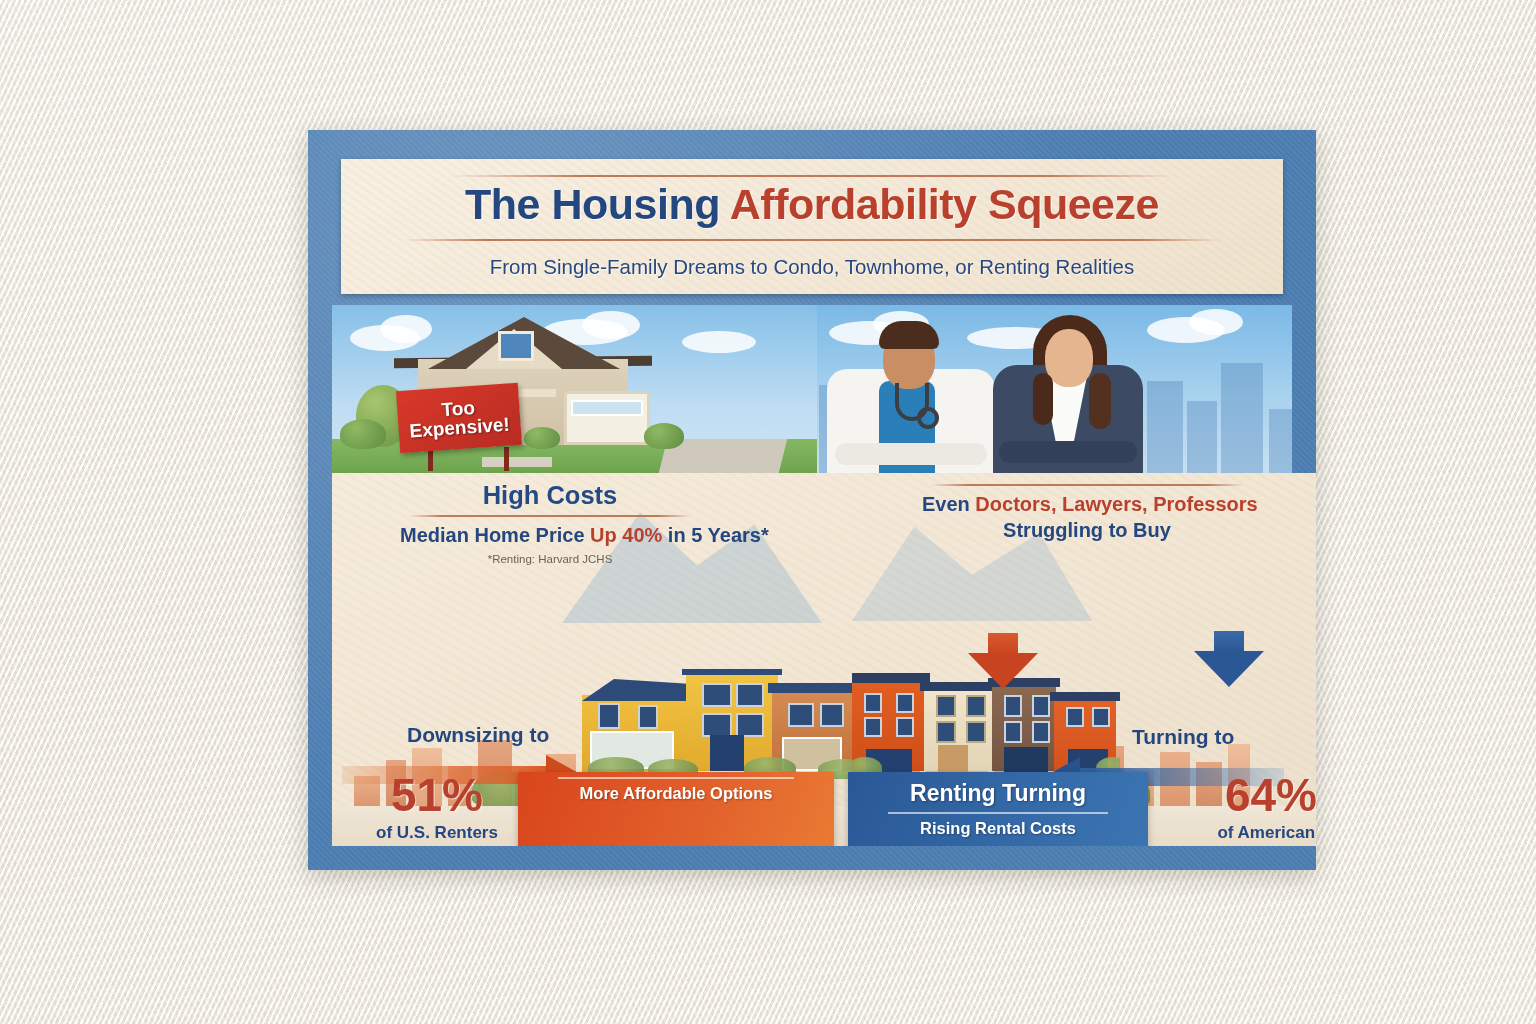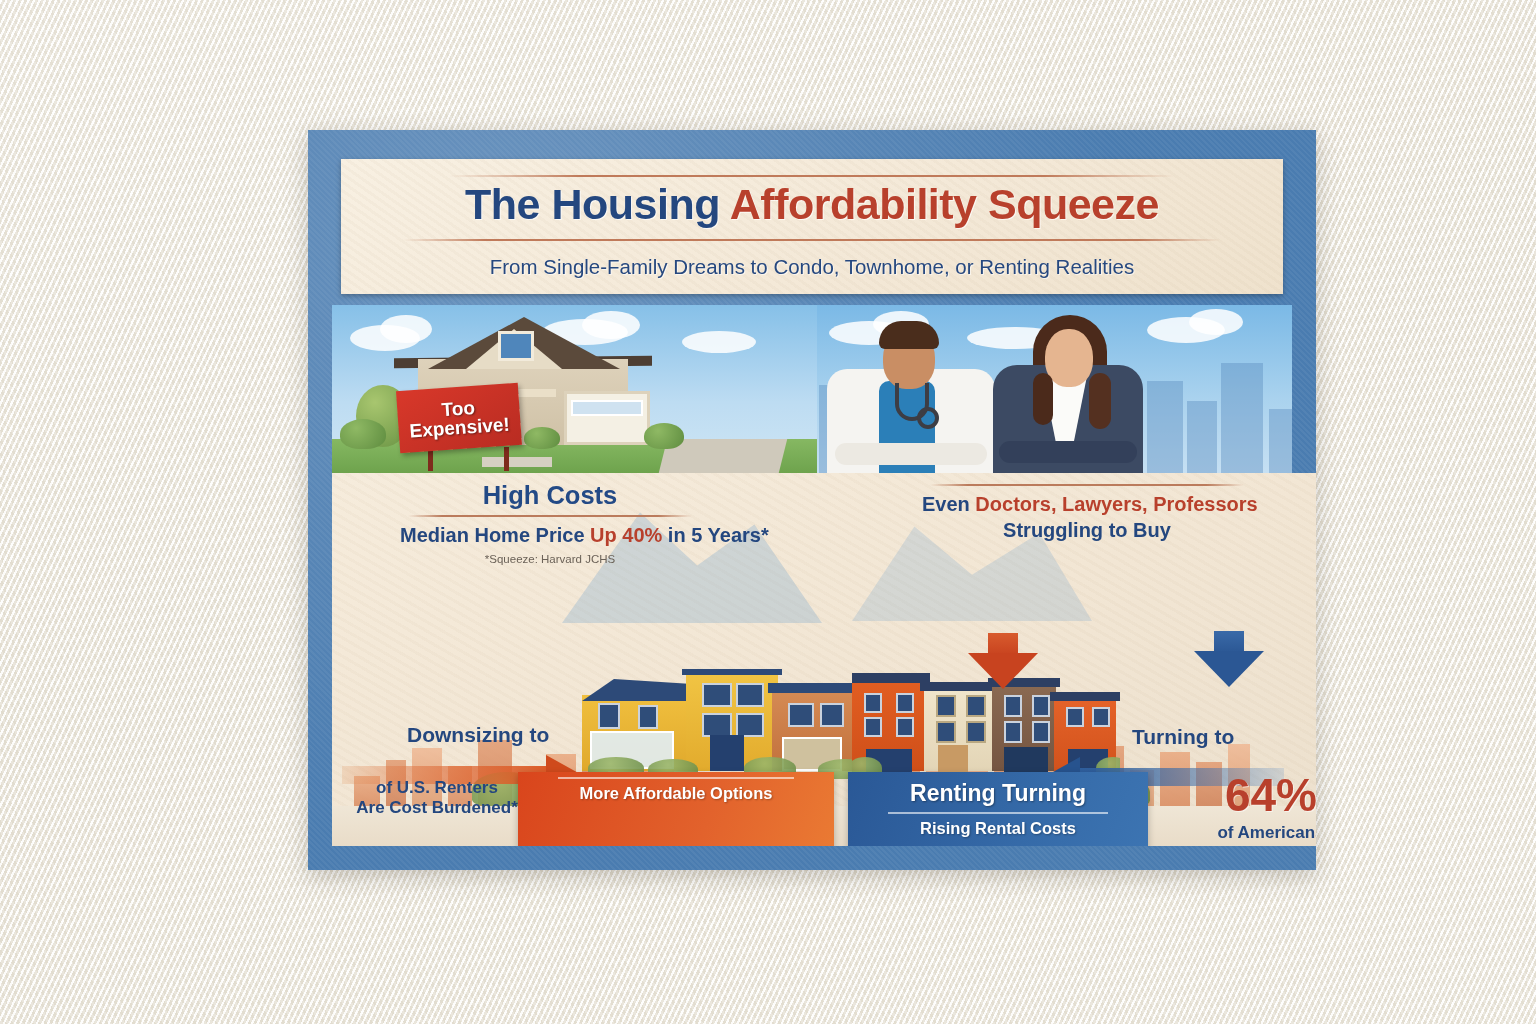--- a/index.html
+++ b/index.html
@@ -312,21 +312,21 @@
       <div class="foliage" style="left:700px;width:74px;height:34px;"></div>
       <div class="foliage" style="left:760px;width:58px;height:28px;"></div>
     </div>
     <div id="ground-line"></div>
     <div id="bottom-cream"></div>
 
     <div class="col-head" id="hl-left">
       <div class="ch-title blue">High Costs</div>
       <div class="ch-rule"></div>
       <div class="ch-sub"><span>Median Home Price </span><span class="hi">Up 40%</span><span> in 5 Years*</span></div>
-      <div class="src">*Squeeze: Harvard JCHS</div>
+      <div class="src">*Renting: Harvard JCHS</div>
     </div>
 
     <div class="col-head" id="hl-right">
       <div class="ch-rule"></div>
       <div class="ch-sub"><span>Even </span><span class="hi">Doctors, Lawyers, Professors</span></div>
       <div class="ch-sub">Struggling to Buy</div>
     </div>
 
     <div class="arrow-down" id="arrow-red">
       <div class="stem"></div>
@@ -410,20 +410,21 @@
       <div class="bn-r"></div>
       <div class="bn-s">More Affordable Options</div>
     </div>
     <div class="banner" id="banner-rent">
       <div class="bn-t">Renting Turning</div>
       <div class="bn-r"></div>
       <div class="bn-s">Rising Rental Costs</div>
     </div>
 
     <div class="stat" id="stat-left">
+      <div class="stat-num">51%</div>
       <div class="stat-txt">of U.S. Renters</div>
       <div class="stat-txt" style="margin-top:0;">Are Cost Burdened*</div>
 
     </div>
     <div class="stat" id="stat-right">
       <div class="stat-num">64%</div>
       <div class="stat-txt">of Americans</div>
       <div class="stat-txt" style="margin-top:0;">Can't Afford to Buy*</div>
 
     </div>

